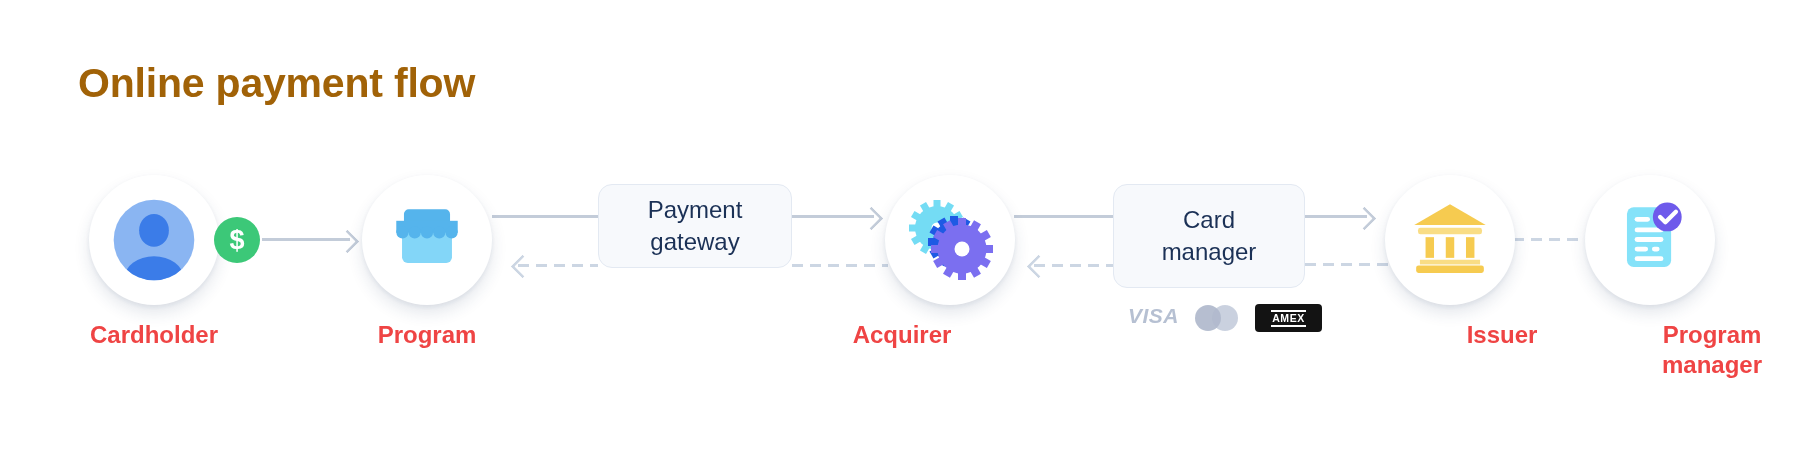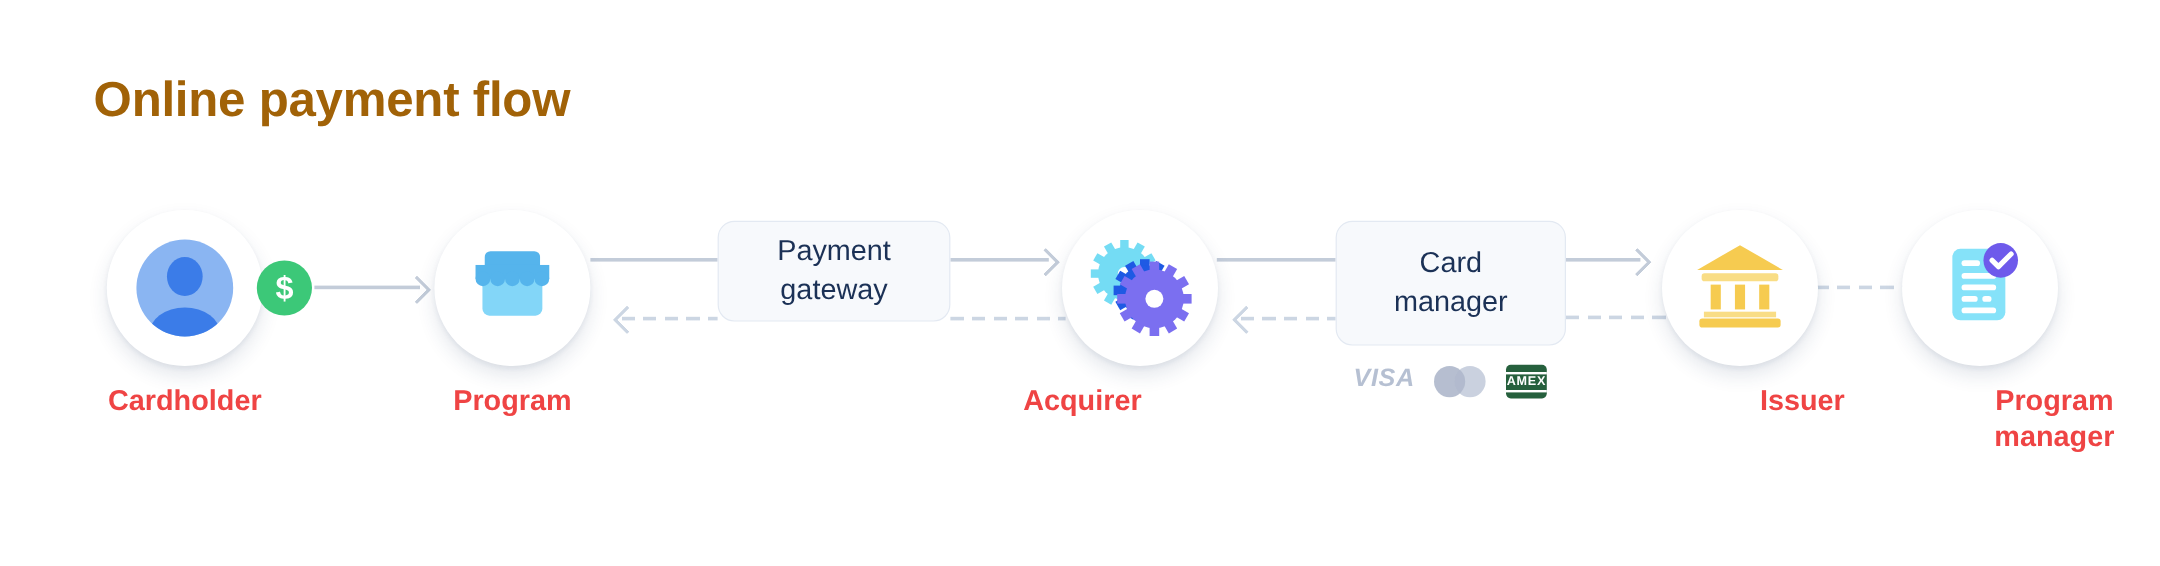--- a/index.html
+++ b/index.html
@@ -44,21 +44,21 @@
     position:absolute;left:1128px;top:304px;height:32px;display:flex;
     gap:16px;z-index:4;opacity:0.92;
   }
   .visa-word{
     font-style:italic;font-weight:900;font-size:21px;color:#b0bbcf;letter-spacing:0.5px;
   }
   .mc-mark{position:relative;width:44px;height:28px;}
   .mc-mark .c1{position:absolute;left:0;top:1px;width:26px;height:26px;border-radius:50%;background:#a9b3c8;z-index:2;opacity:0.92;}
   .mc-mark .c2{position:absolute;left:17px;top:1px;width:26px;height:26px;border-radius:50%;background:#c6cedd;z-index:1;}
   .amex-chip{
-    width:34px;height:28px;border-radius:4px;background:#14532d;
+    width:67px;height:28px;border-radius:4px;background:#000000;
     display:flex;align-items:center;justify-content:center;
   }
   .amex-chip span{
     color:#ffffff;font-size:10.5px;font-weight:700;letter-spacing:0.6px;
     border-top:2px solid #ffffff;border-bottom:2px solid #ffffff;padding:0.5px 1px;
   }
   svg{display:block;}
 </style>
 </head>
 <body>

